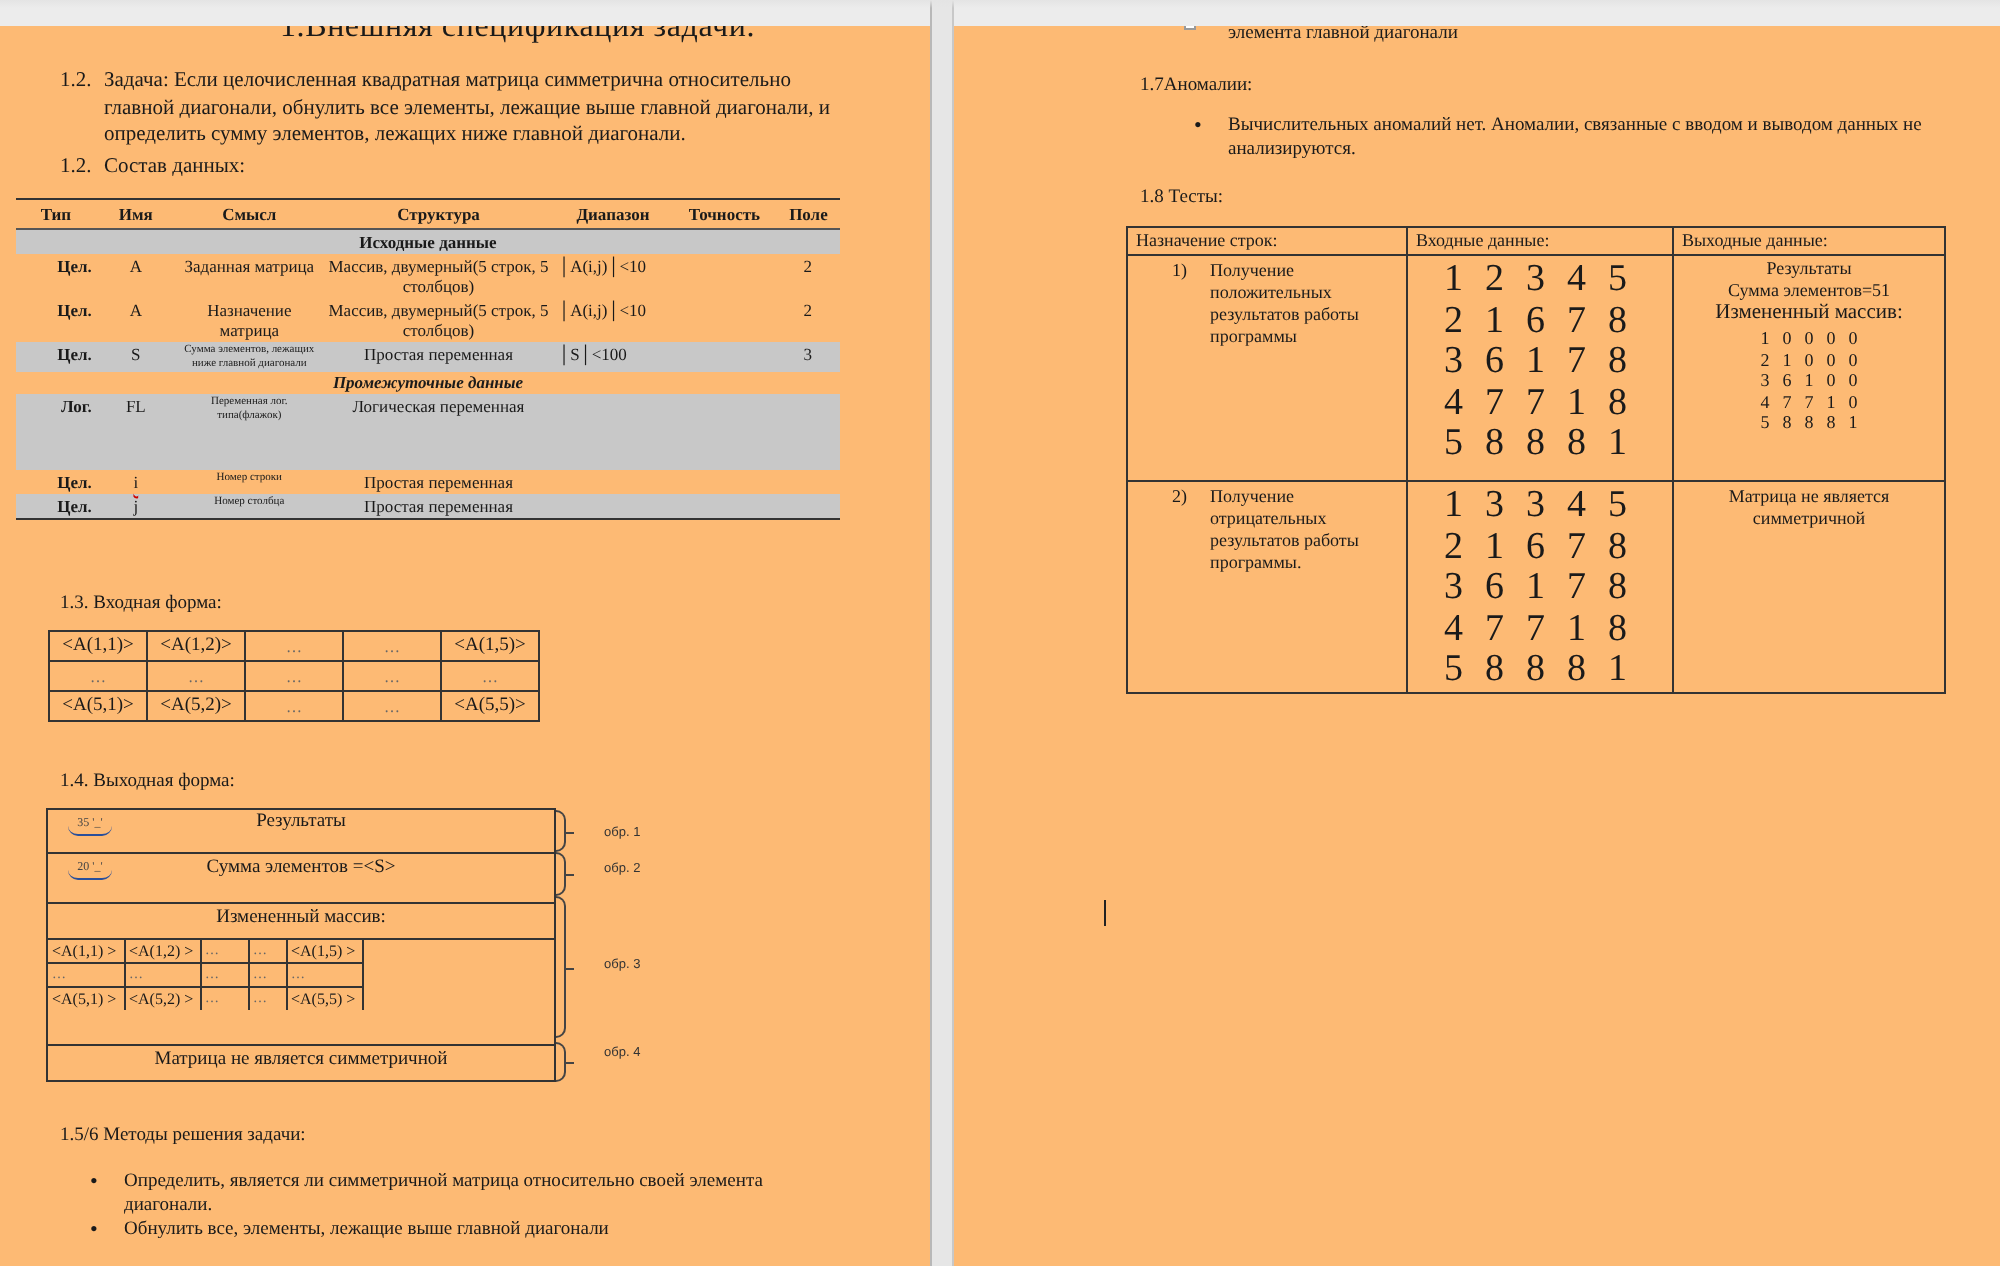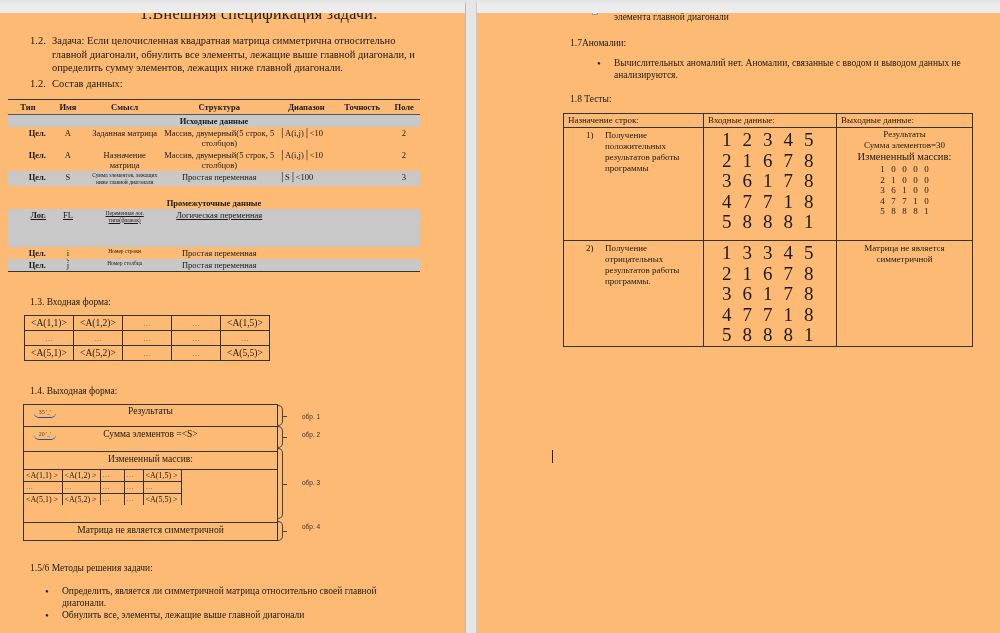--- a/index.html
+++ b/index.html
@@ -132,23 +132,23 @@
       <tr class="shade">
         <td class="c-type">Цел.</td>
         <td class="c-name">S</td>
         <td class="c-mean small">Сумма элементов, лежащих ниже главной диагонали</td>
         <td class="c-struct">Простая переменная</td>
         <td class="c-range">│S│&lt;100</td>
         <td class="c-prec"></td>
         <td class="c-field">3</td>
       </tr>
       <tr class="grp">
-            <td colspan="7" style="padding-top:12px;">Промежуточные данные</td>
+            <td colspan="7" style="padding-top:0;font-style:italic;">Промежуточные данные</td>
           </tr>
-      <tr class="shade" style="height:38px;text-decoration:underline;">
+      <tr class="shade" style="height:38px;">
         <td class="c-type">Лог.</td>
         <td class="c-name">FL</td>
         <td class="c-mean small">Переменная лог. типа(флажок)</td>
         <td class="c-struct">Логическая переменная</td>
         <td class="c-range"></td>
         <td class="c-prec"></td>
         <td class="c-field"></td>
       </tr>
       <tr>
         <td class="c-type">Цел.</td>
@@ -248,21 +248,21 @@
   <div class="brace" style="top:413px; height:22px;"></div>
   <div class="brace" style="top:435px; height:71px;"></div>
   <div class="brace" style="top:508px; height:20px;"></div>
   <div class="obr" style="top:400px;">обр. 1</div>
   <div class="obr" style="top:418px;">обр. 2</div>
   <div class="obr" style="top:466px;">обр. 3</div>
   <div class="obr" style="top:510px;">обр. 4</div>
 
   <div class="abs t10" style="left:30px; top:549px;">1.5/6 Методы решения задачи:</div>
   <ul class="abs bul t10" style="left:45px; top:572px; width:345px;">
-    <li>Определить, является ли симметричной матрица относительно своей главной диагонали.</li>
+    <li>Определить, является ли симметричной матрица относительно своей элемента диагонали.</li>
     <li>Обнулить все, элементы, лежащие выше главной диагонали</li>
   </ul>
 </div>
 
 <div class="gutter"></div>
 
 <div class="page" id="page-right">
   <div class="abs handle"></div>
   <div class="abs t10" style="left:137px; top:-2px;">элемента главной диагонали</div>
 
@@ -289,21 +289,21 @@
         <div class="big-matrix">
               <div><span>1</span><span>2</span><span>3</span><span>4</span><span>5</span></div>
               <div><span>2</span><span>1</span><span>6</span><span>7</span><span>8</span></div>
               <div><span>3</span><span>6</span><span>1</span><span>7</span><span>8</span></div>
               <div><span>4</span><span>7</span><span>7</span><span>1</span><span>8</span></div>
               <div><span>5</span><span>8</span><span>8</span><span>8</span><span>1</span></div>
             </div>
       </td>
       <td class="output">
         <div>Результаты</div>
-        <div>Сумма элементов=30</div>
+        <div>Сумма элементов=51</div>
         <div style="font-size:10.5px; line-height:12px;">Измененный массив:</div>
         <div class="small-matrix">
               <div><span>1</span><span>0</span><span>0</span><span>0</span><span>0</span></div>
               <div><span>2</span><span>1</span><span>0</span><span>0</span><span>0</span></div>
               <div><span>3</span><span>6</span><span>1</span><span>0</span><span>0</span></div>
               <div><span>4</span><span>7</span><span>7</span><span>1</span><span>0</span></div>
               <div><span>5</span><span>8</span><span>8</span><span>8</span><span>1</span></div>
             </div>
       </td>
     </tr>

